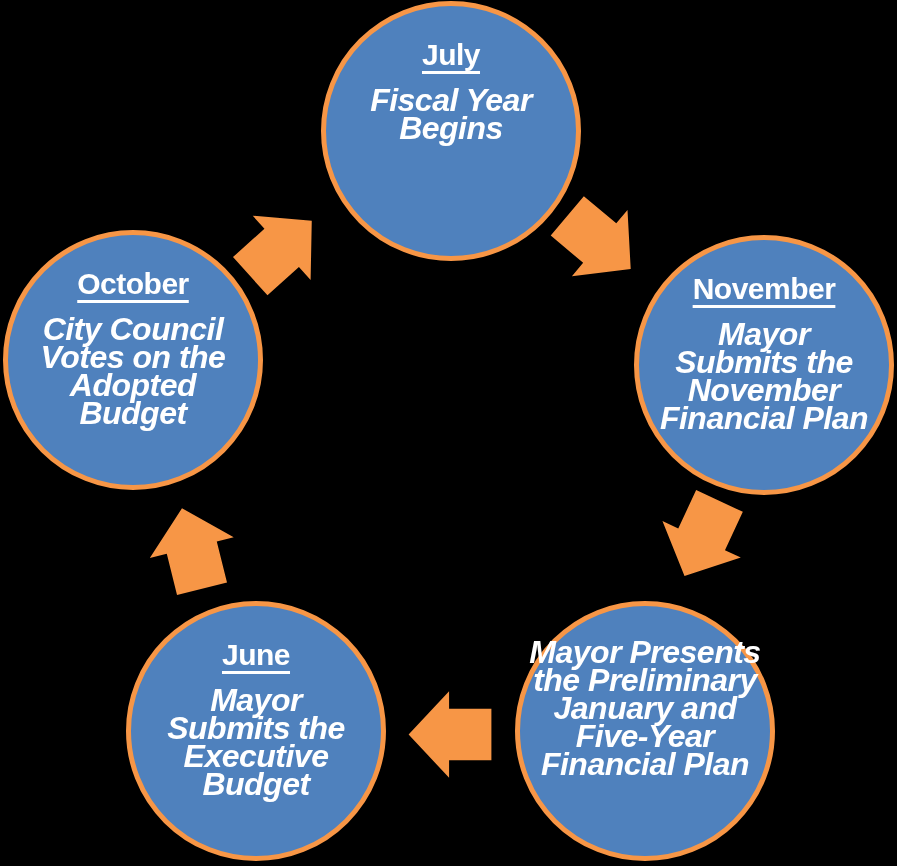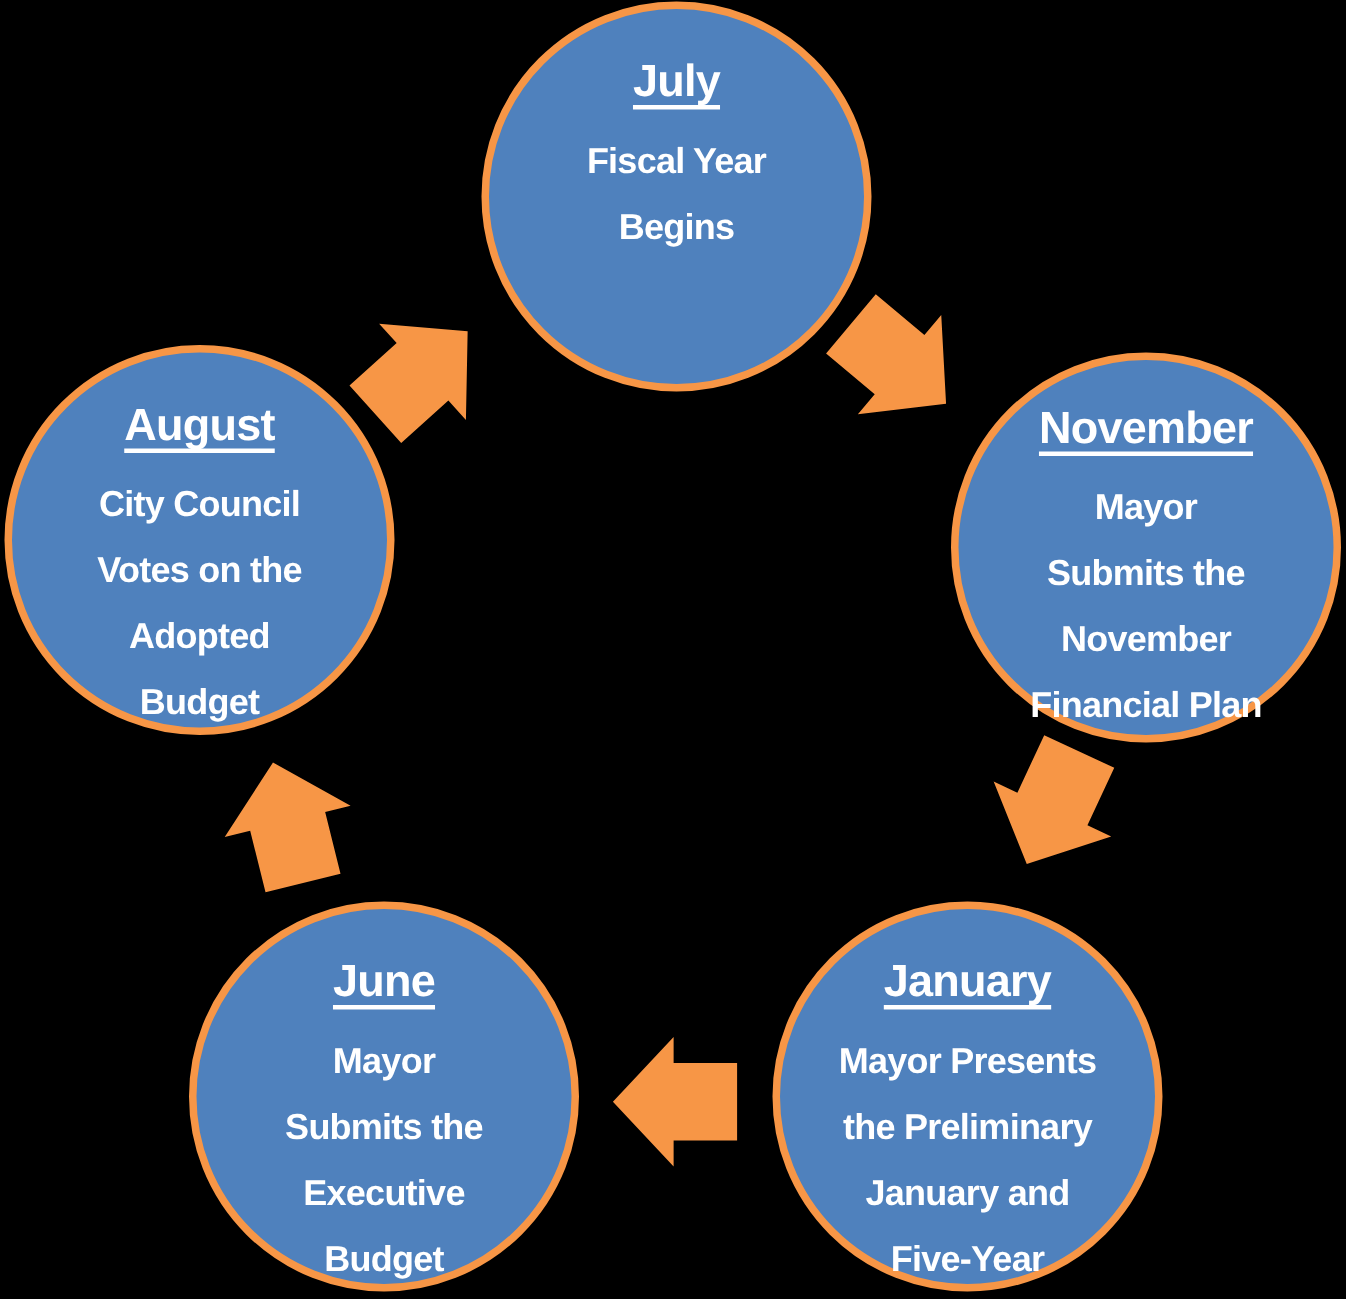--- a/index.html
+++ b/index.html
@@ -34,28 +34,29 @@
     font-size: 30px;
     font-weight: bold;
     letter-spacing: -0.5px;
     line-height: 34px;
     text-decoration: underline;
     text-decoration-thickness: 3px;
     text-underline-offset: 6px;
     margin-bottom: 14px;
   }
   .node .desc {
-    font-size: 24px;
+    font-size: 32px;
     font-weight: bold;
     letter-spacing: -0.5px;
-    line-height: 44px;
+    line-height: 28px;
     white-space: pre-line;
+    font-style: italic;
   }
   .node-july     { left: 321px; top: 1px;   }
-  .node-november { left: 634px; top: 235px; justify-content: center; }
+  .node-november { left: 634px; top: 235px; }
   .node-january  { left: 515px; top: 601px; }
   .node-april    { left: 126px; top: 601px; }
   .node-june     { left: 3px;   top: 230px; }
 
   .arrow {
     position: absolute;
     width: 92px;
     height: 85px;
   }
   .arrow polygon { fill: #F79646; }
@@ -78,38 +79,37 @@
 
   <div class="node node-november">
     <div class="month">November</div>
     <div class="desc">Mayor
 Submits the
 November
 Financial Plan</div>
   </div>
 
   <div class="node node-january">
-    <div class="month">January</div>
     <div class="desc">Mayor Presents
 the Preliminary
 January and
 Five-Year
 Financial Plan</div>
   </div>
 
   <div class="node node-april">
     <div class="month">June</div>
     <div class="desc">Mayor
 Submits the
 Executive
 Budget</div>
   </div>
 
   <div class="node node-june">
-    <div class="month">August</div>
+    <div class="month">October</div>
     <div class="desc">City Council
 Votes on the
 Adopted
 Budget</div>
   </div>
 
   <svg class="arrow arrow-june-july" viewBox="0 0 100 90" xmlns="http://www.w3.org/2000/svg" aria-hidden="true">
     <polygon points="50,0 97,44 78,44 78,90 22,90 22,44 3,44"></polygon>
   </svg>
 

